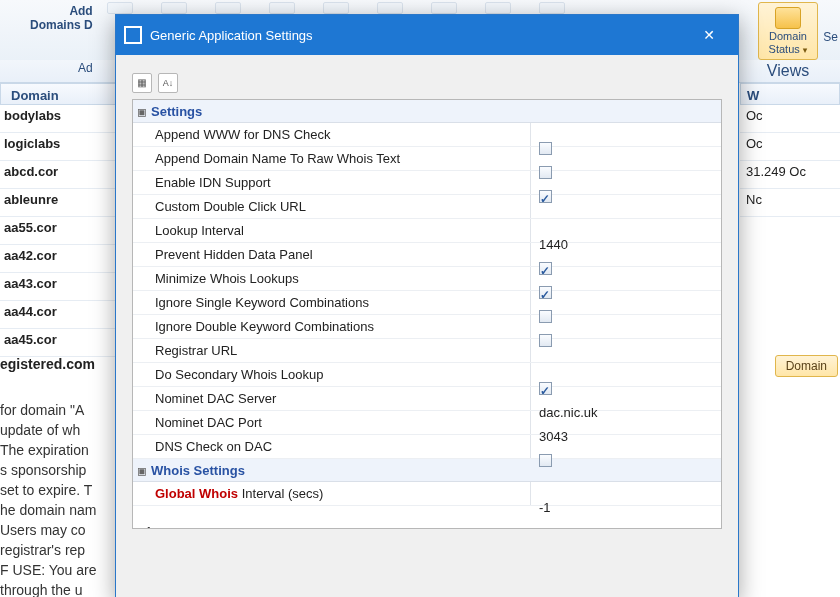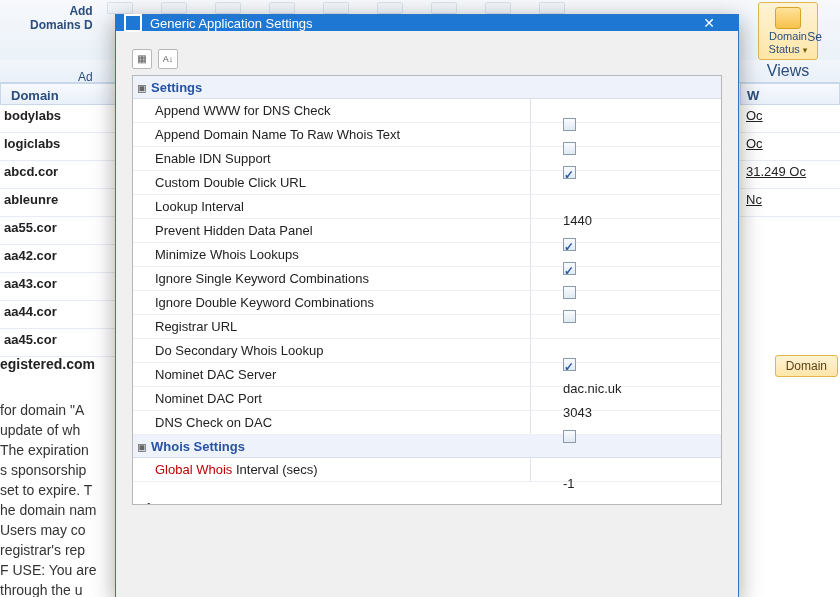--- a/index.html
+++ b/index.html
@@ -76,21 +76,21 @@
     top: 4px;
     text-align: right;
     font-size: 12px;
     color: #2b4d7c;
     line-height: 14px;
     font-weight: bold;
   }
   .ad-label {
     position: absolute;
     left: 78px;
-    top: 70px;
+    top: 61px;
     font-size: 12px;
     color: #2b4d7c;
   }
 
   
   .tool-icons {
     position: absolute;
     top: 0; left: 95px; right: 95px; height: 14px;
     display: flex; gap: 28px;
     padding: 2px 12px;
@@ -134,21 +134,21 @@
   }
 
   
   .grid-right {
     position: absolute;
     right: 0;
     top: 83px;
     width: 100px;
   }
   .grid-right .grid-header { padding-left: 6px; }
-  .grid-right .grid-row { padding-left: 6px; font-weight: 400; text-decoration: underline; }
+  .grid-right .grid-row { padding-left: 6px; font-weight: 400; }
 
   .domain-btn-right {
     position: absolute;
     right: 2px;
     top: 355px;
     border: 1px solid #e0b64c;
     background: linear-gradient(#fff3d6,#ffe6a8);
     border-radius: 3px;
     padding: 3px 10px;
     font-size: 12px;
@@ -180,21 +180,21 @@
     position: absolute;
     left: 115px;
     top: 14px;
     width: 622px;
     height: 583px;
     background: #f0f0f0;
     border: 1px solid #2a77c9;
     box-shadow: 0 6px 22px rgba(0,0,0,.35);
   }
   .titlebar {
-    height: 16px;
+    height: 40px;
     background: #1e77d3;
     color: #fff;
     display: flex;
     align-items: center;
     padding: 0 8px;
     justify-content: center;
   }
   .titlebar .app-icon {
     width: 14px; height: 14px;
     border: 2px solid #fff;
@@ -256,35 +256,34 @@
     width: 18px;
     text-align: center;
     color: #666;
     font-family: monospace;
   }
   .prop-row {
     display: flex;
     align-items: center;
     border-bottom: 1px solid #eceff3;
     height: 23px;
-    gap: 24px;
   }
   .prop-row .label {
     flex: 0 0 398px;
     padding-left: 22px;
     color: #222;
     white-space: nowrap;
     overflow: hidden;
     border-right: 1px solid #e0e4ea;
     height: 100%;
     line-height: 23px;
     box-sizing: border-box;
   }
   .prop-row .label .prefix {
-    font-weight: 400;
+    font-weight: 700;
     color: #c00000;
   }
   .prop-row .value {
     flex: 1;
     padding-left: 8px;
     color: #222;
     height: 100%;
     line-height: 23px;
     margin-top: 28px;
   }
@@ -341,21 +340,21 @@
 
   <div class="ribbon-domain-status">
     <div class="ico"></div>
     <div>Domain</div>
     <div>
       <span>Status</span>
       <span class="caret">▾</span>
     </div>
   </div>
   <div class="views-label">Views</div>
-  <div style="position:absolute;right:18px;top:30px;font-size:12px;color:#2b4d7c;">Se</div>
+  <div style="position:absolute;right:2px;top:30px;font-size:12px;color:#2b4d7c;">Se</div>
 
   <div class="grid-left">
     <div class="grid-header">Domain</div>
     <div class="grid-row">bodylabs</div>
     <div class="grid-row">logiclabs</div>
     <div class="grid-row">abcd.cor</div>
     <div class="grid-row">ableunre</div>
     <div class="grid-row">aa55.cor</div>
     <div class="grid-row">aa42.cor</div>
     <div class="grid-row">aa43.cor</div>

